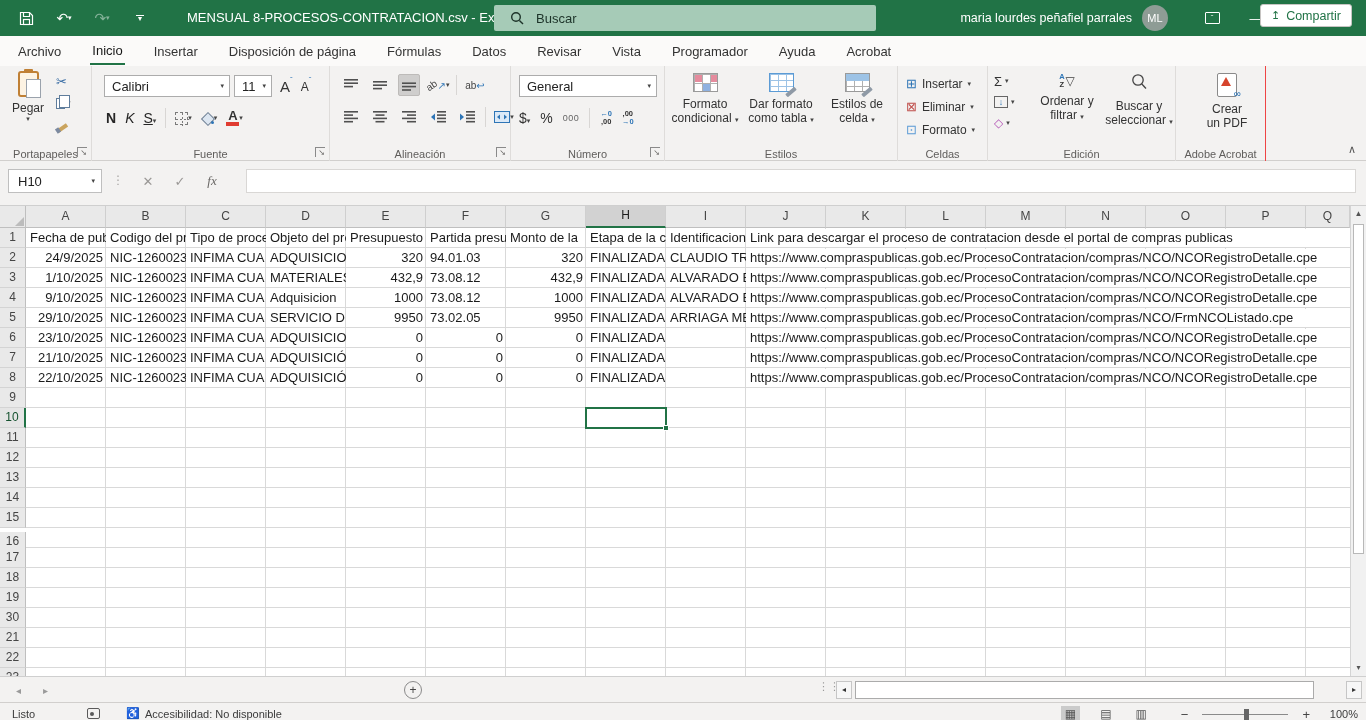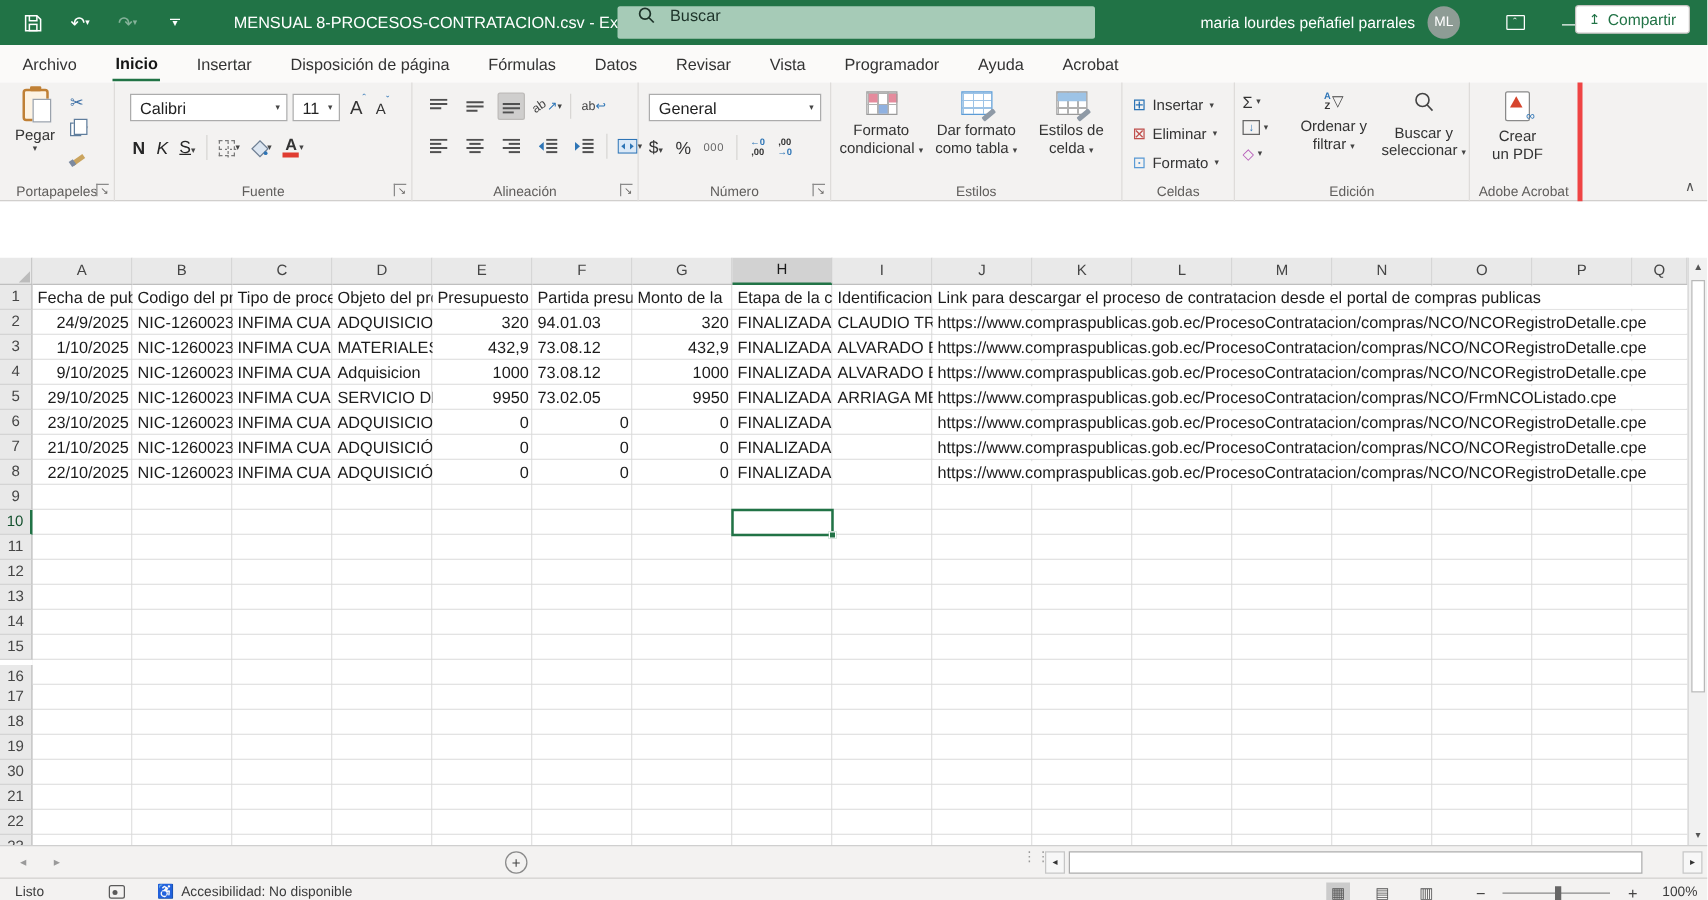--- a/index.html
+++ b/index.html
@@ -8,33 +8,33 @@
   .app{position:absolute;inset:0;width:1366px;height:720px;overflow:hidden}
 
   
   .titlebar{position:absolute;left:0;top:0;width:1366px;height:36px;background:#217346;display:flex;align-items:center;color:#fff}
   .qat{display:flex;align-items:center;gap:18px;padding-left:16px}
   .qat .qbtn{display:flex;align-items:center;justify-content:center;width:20px;height:20px;font-size:14px;color:#fff}
   .qat .dim{opacity:.45}
   .qat .qdd{font-size:8px;display:flex;flex-direction:column;align-items:center;line-height:4px}
   .qat .qdd i{display:block;width:8px;border-top:1px solid #fff;height:2px}
   .tb-title{position:absolute;left:187px;top:0;line-height:36px;font-size:13px;color:#fff;white-space:nowrap}
-  .searchbox{position:absolute;left:494px;top:5px;width:382px;height:26px;background:#A6CBB7;border-radius:2px;display:flex;gap:12px;padding-left:16px;color:#1d3329;font-size:13px}
+  .searchbox{position:absolute;left:494px;top:5px;width:382px;height:26px;background:#A6CBB7;border-radius:2px;display:flex;align-items:center;gap:12px;padding-left:16px;color:#1d3329;font-size:13px}
   .tb-right{position:absolute;right:0;top:0;height:36px;display:flex;align-items:center;gap:0}
   .tb-user{font-size:12.5px;margin-right:10px;white-space:nowrap}
   .avatar{width:26px;height:26px;border-radius:50%;background:#8E9C95;color:#fff;font-size:11px;display:flex;align-items:center;justify-content:center;margin-right:22px}
   .winbtn{width:44px;height:36px;display:flex;align-items:center;justify-content:center;font-size:13px;color:#fff}
   .ribdisp{width:15px;height:12px;border:1px solid #fff;border-radius:1px;display:flex;align-items:flex-start;justify-content:center;font-size:8px;line-height:9px}
   .restore{width:10px;height:10px;border:1px solid #fff;position:relative}
   .restore::before{content:"";position:absolute;left:2px;top:-4px;width:10px;height:10px;border:1px solid #fff;border-bottom:none;border-left:none}
 
   
   .tabrow{position:absolute;left:0;top:36px;width:1366px;height:30px;background:#FBFAF9;display:flex;align-items:center;gap:27px;padding-left:16px;font-size:13px;color:#333}
   .rtab{padding:5px 2px;cursor:default;white-space:nowrap}
-  .rtab.active{color:#161616;border-bottom:2.5px solid #217346;font-weight:700}
+  .rtab.active{color:#161616;border-bottom:2.5px solid #217346;font-weight:400}
   .share{position:absolute;right:14px;top:4px;height:23px;border:1px solid #c6c4c2;border-radius:3px;background:#fff;color:#217346;font-size:12.5px;display:flex;align-items:center;gap:6px;padding:0 10px}
   .share .sic{font-size:11px}
 
   
   .ribbon{position:absolute;left:0;top:66px;width:1366px;height:95px;background:#F3F2F1;border-bottom:1px solid #D1CFCD;display:flex}
   .rgroup{position:relative;height:95px;border-right:1px solid #DEDCDA;flex:none}
   .glabel{position:absolute;bottom:1px;left:0;right:0;text-align:center;font-size:11px;color:#5f5d5b}
   .gl{position:absolute;right:4px;bottom:4px;width:10px;height:10px;font-size:8px;color:#6a6866;border-left:1px solid #8a8a8a;border-top:1px solid #8a8a8a;text-align:right;line-height:10px}
   .ddb{font-size:7px;color:#444}
 
@@ -128,21 +128,21 @@
   .filldown{width:14px;height:12px;border:1px solid #666;font-size:9px;line-height:10px;color:#2e75b6;text-align:center}
   .eraser{color:#b55ab8;font-size:12px}
   .ebig1{position:absolute;left:44px;top:5px}
   .ebig2{position:absolute;left:116px;top:5px}
   .azf{display:flex;align-items:center;gap:1px}
   .az{display:flex;flex-direction:column;font-size:7.5px;font-weight:700;line-height:8px}
   .az .a{color:#2e75b6}.az .z{color:#333}
   .funnel{font-size:12px;color:#444}
 
   
-  .g-acro{width:90px;border-right:4px solid #ef4444;display:flex;justify-content:flex-start;padding-top:5px}
+  .g-acro{width:90px;border-right:1px solid #ef4444;display:flex;justify-content:flex-end;padding-top:5px}
   .pdfIcon{width:20px;height:24px;border:1.5px solid #8a8a8a;border-radius:2px;position:relative;background:#fff}
   .pdfIcon::before{content:"";position:absolute;left:3px;top:3px;width:0;height:0;border-left:5px solid transparent;border-right:5px solid transparent;border-bottom:9px solid #d6442c}
   .pdfIcon::after{content:"∞";position:absolute;right:-5px;bottom:-5px;color:#2e75b6;font-size:10px;background:transparent}
   .collapse{position:absolute;right:10px;bottom:4px;color:#555;font-size:11px}
 
   
   .fbar{position:absolute;left:0;top:161px;width:1366px;height:45px;background:#F3F2F1;border-bottom:1px solid #CFCFCF}
   .namebox{position:absolute;left:8px;top:8px;width:94px;height:24px;background:#fff;border:1px solid #BFBFBF;font-size:13px;color:#222;display:flex;align-items:center;justify-content:space-between;padding:0 6px 0 9px}
   .fdots{position:absolute;left:112px;top:12px;color:#a9a7a5;font-size:12px;letter-spacing:1px}
   .fbtns{position:absolute;left:132px;top:8px;display:flex;align-items:center;height:24px;gap:0}
@@ -536,20 +536,33 @@
         <span class="lic pdfIcon"></span>
         <span>Crear</span>
         <span>un PDF</span>
       </div>
       <span class="glabel">Adobe Acrobat</span>
     </div>
 
     <span class="collapse">∧</span>
   </div>
 
+  <div class="fbar">
+    <div class="namebox">
+      <span>H10</span>
+      <span class="ddb">▾</span>
+    </div>
+    <span class="fdots">⋮</span>
+    <div class="fbtns">
+      <span class="fbtn">✕</span>
+      <span class="fbtn">✓</span>
+      <span class="fbtn fx">fx</span>
+    </div>
+    <div class="finput"></div>
+  </div>
 
   <div class="gridwrap">
     <div class="gridlines"></div>
     <div class="corner"></div>
     <div>
         <div class="ch" style="left: 26px; width: 80px;">A</div>
         <div class="ch" style="left: 106px; width: 80px;">B</div>
         <div class="ch" style="left: 186px; width: 80px;">C</div>
         <div class="ch" style="left: 266px; width: 80px;">D</div>
         <div class="ch" style="left: 346px; width: 80px;">E</div>

